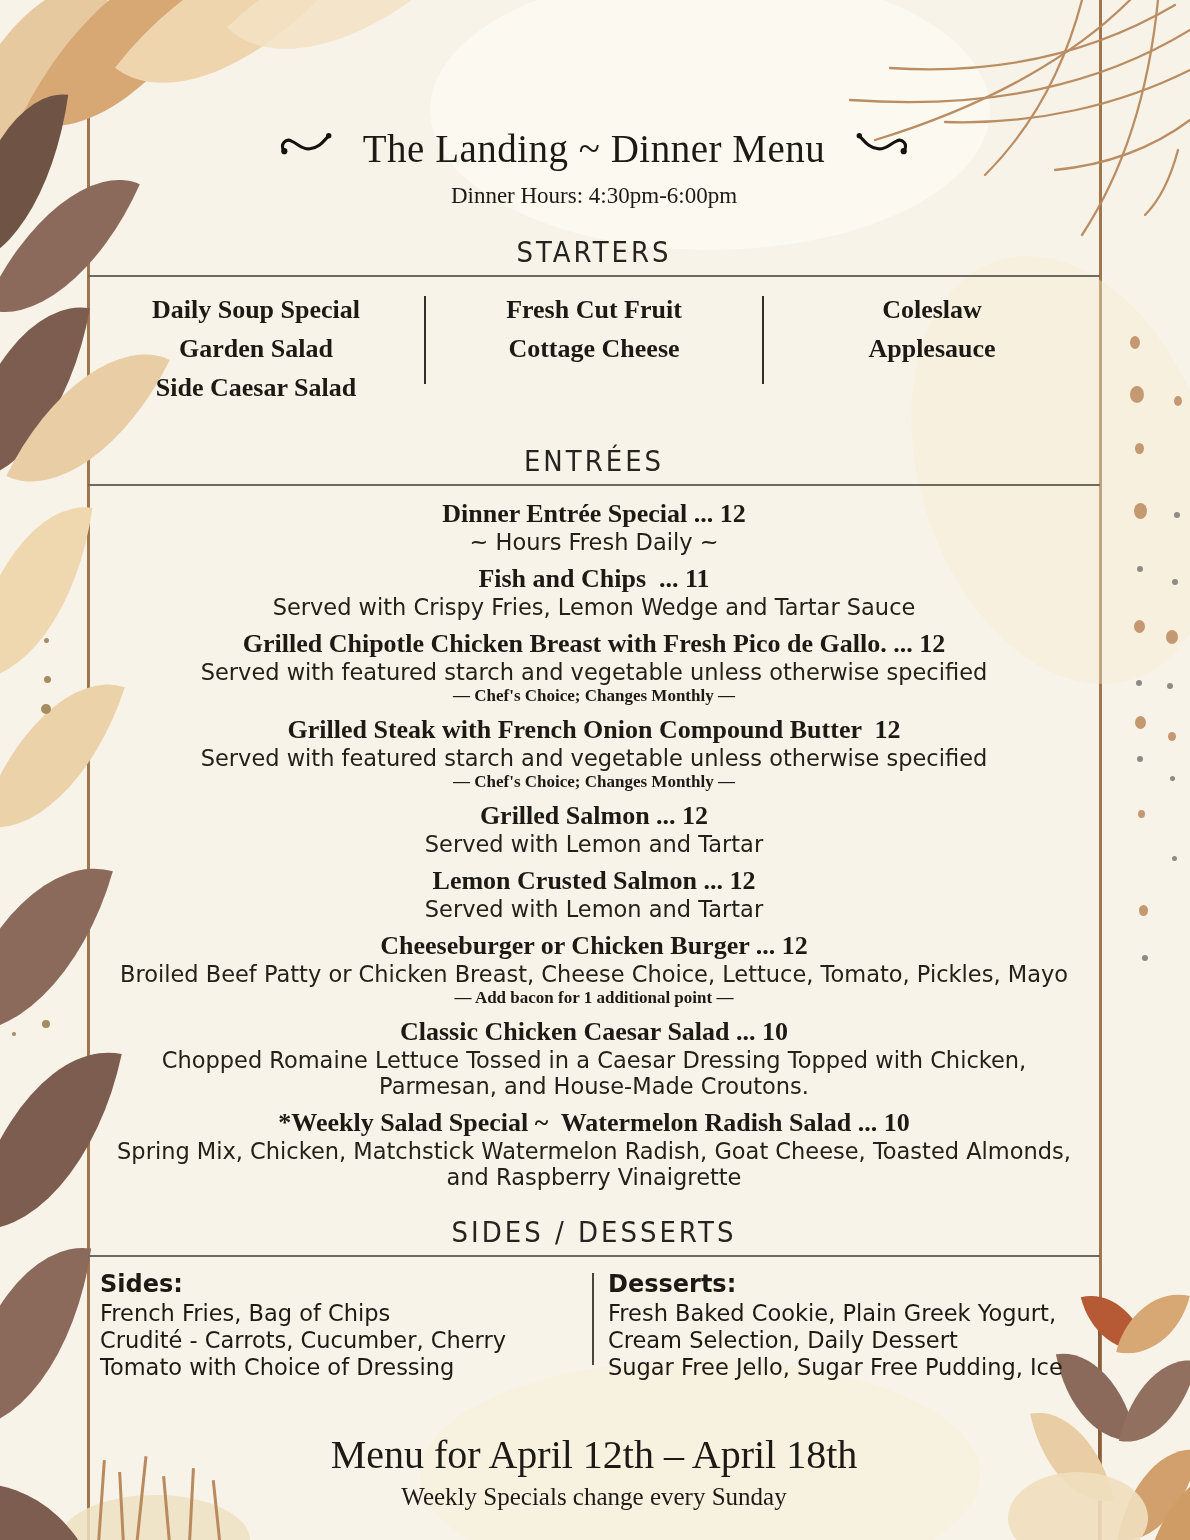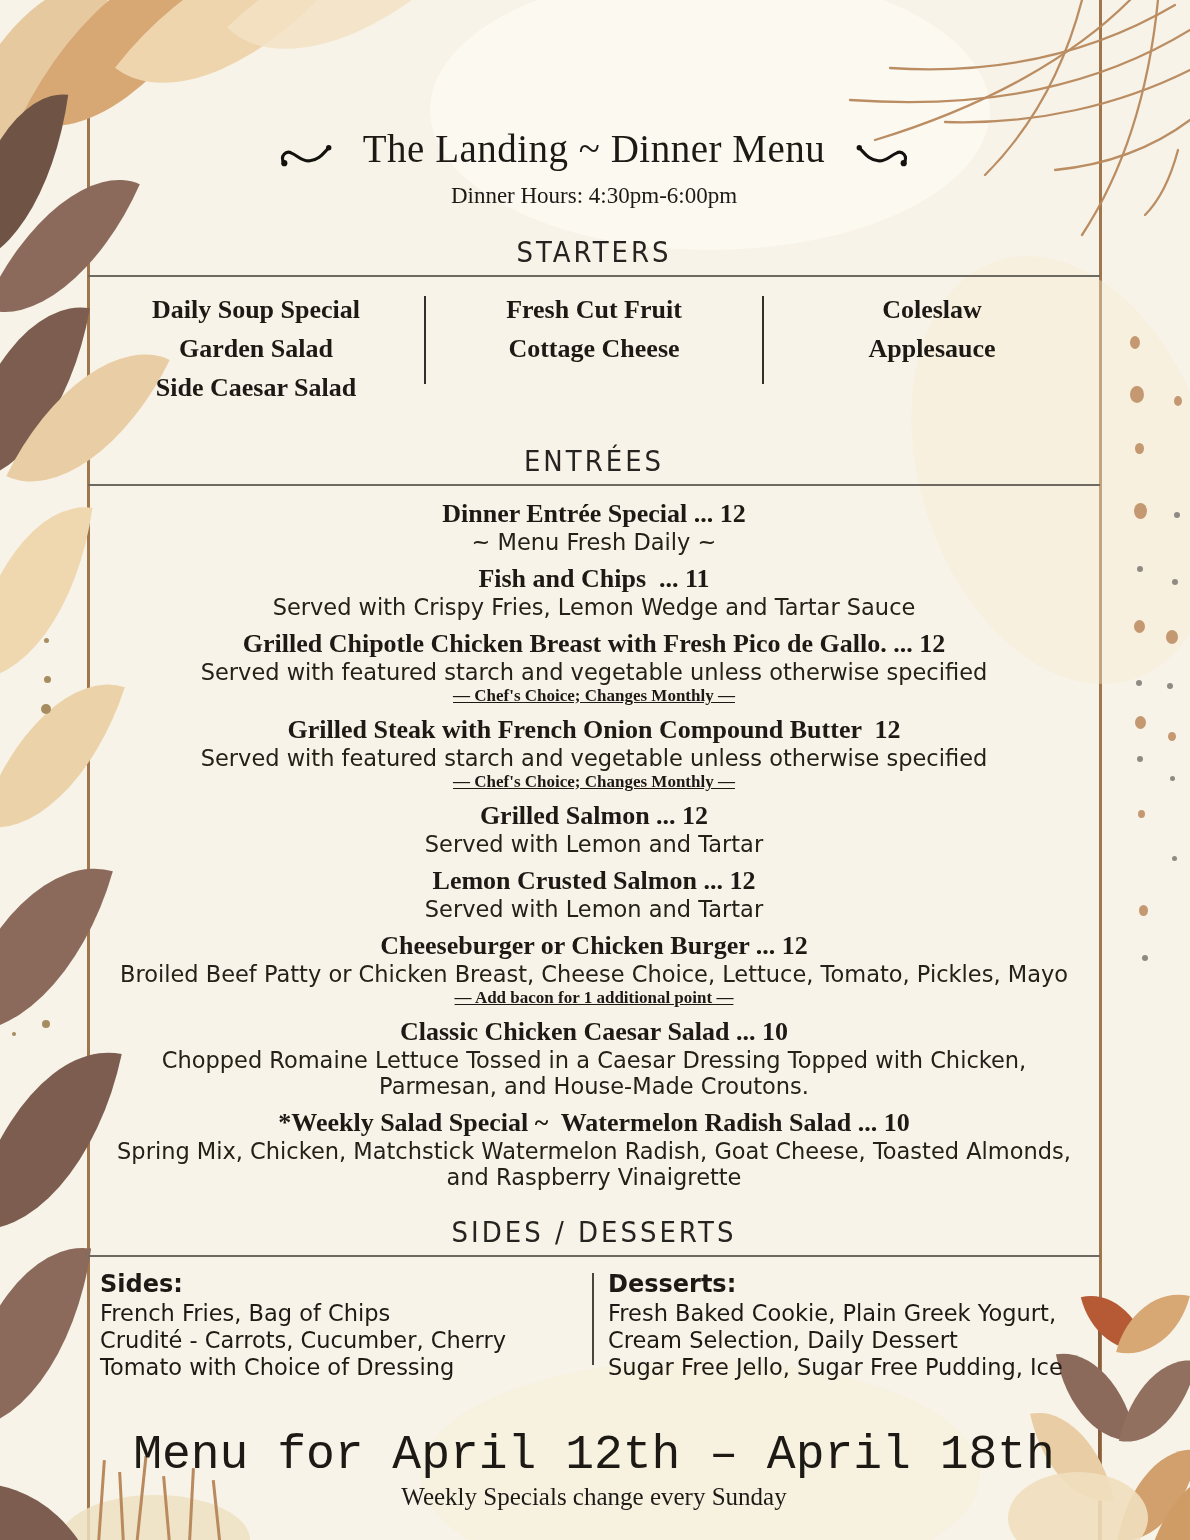--- a/index.html
+++ b/index.html
@@ -19,51 +19,51 @@
   .dot{position:absolute;border-radius:50%;}
   .dot.tan{background:#c49871;}
   .dot.gray{background:#8f8b84;}
   .dot.olive{background:#a68c5f;}
   .branches{position:absolute;left:820px;top:0;}
   
   .content{
     position:absolute;left:88px;top:0;width:1012px;z-index:1;
     text-align:center;padding-top:128px;
   }
-  .title-row{display:flex;justify-content:center;align-items:flex-end;gap:28px;}
+  .title-row{display:flex;justify-content:center;align-items:flex-start;gap:28px;}
   .title{font-size:39px;line-height:42px;font-weight:400;margin:0;letter-spacing:.5px;}
   .swash{width:56px;height:30px;}
   .swash.flip{transform:scaleX(-1);}
   .hours{font-size:23px;line-height:28px;margin-top:12px;}
   .section-heading{
     font-family:"DejaVu Sans", sans-serif;font-size:26px;line-height:32px;
     letter-spacing:3px;color:#262420;margin-top:26px;transform:scaleY(1.08);
   }
   .rule{height:2px;background:#6f6a61;margin-top:7px;}
   
   .st-row{display:flex;align-items:stretch;padding:9px 0 12px 0;}
   .st-col{flex:1;padding-top:4px;}
   .st-item{font-weight:700;font-size:26px;line-height:39px;white-space:pre-wrap;}
   .vdiv{width:2px;background:#33302b;margin-top:10px;height:88px;}
   
   .entrees{padding-top:12px;}
   .item{margin-bottom:8px;}
   .name{font-weight:700;font-size:26px;line-height:31px;white-space:pre-wrap;}
   .desc{font-family:"DejaVu Sans", sans-serif;font-size:22.5px;line-height:26px;color:#24201a;}
-  .note{font-weight:700;font-size:17px;line-height:21px;text-decoration:underline;}
+  .note{font-weight:700;font-size:17px;line-height:21px;}
   
   .sd-row{display:flex;text-align:left;padding:10px 0 14px 0;}
   .sd-col{padding-top:2px;}
   .sd-col.left{width:492px;padding-left:12px;}
   .sd-col.right{flex:1;padding-left:14px;}
   .sd-div{height:92px;margin-top:6px;background:#4a463f;}
   .sd-label{font-family:"DejaVu Sans", sans-serif;font-weight:700;font-size:24px;line-height:31px;color:#1d1a16;}
   .sd-line{font-family:"DejaVu Sans", sans-serif;font-size:22.5px;line-height:27px;}
   
-  .footer-title{font-size:48px;line-height:44px;margin-top:38px;font-family:Liberation Mono, monospace;}
+  .footer-title{font-size:40px;line-height:44px;margin-top:38px;}
   .footer-sub{font-size:25px;line-height:30px;margin-top:5px;}
 </style>
 </head>
 <body>
 
 <div class="decor">
 
   <div class="frameline" style="left:87px;"></div>
   <div class="frameline" style="left:1099px;"></div>
 
@@ -183,21 +183,21 @@
       <div class="st-item">Applesauce</div>
     </div>
   </div>
 
   <div class="section-heading">ENTRÉES</div>
   <div class="rule"></div>
 
   <div class="entrees">
     <div class="item">
       <div class="name">Dinner Entrée Special ... 12</div>
-      <div class="desc">~ Menu Fresh Daily ~</div>
+      <div class="desc">~ Hours Fresh Daily ~</div>
     </div>
     <div class="item">
       <div class="name">Fish and Chips  ... 11</div>
       <div class="desc">Served with Crispy Fries, Lemon Wedge and Tartar Sauce</div>
     </div>
     <div class="item">
       <div class="name">Grilled Chipotle Chicken Breast with Fresh Pico de Gallo. ... 12</div>
       <div class="desc">Served with featured starch and vegetable unless otherwise specified</div>
       <div class="note">— Chef's Choice; Changes Monthly —</div>
     </div>

